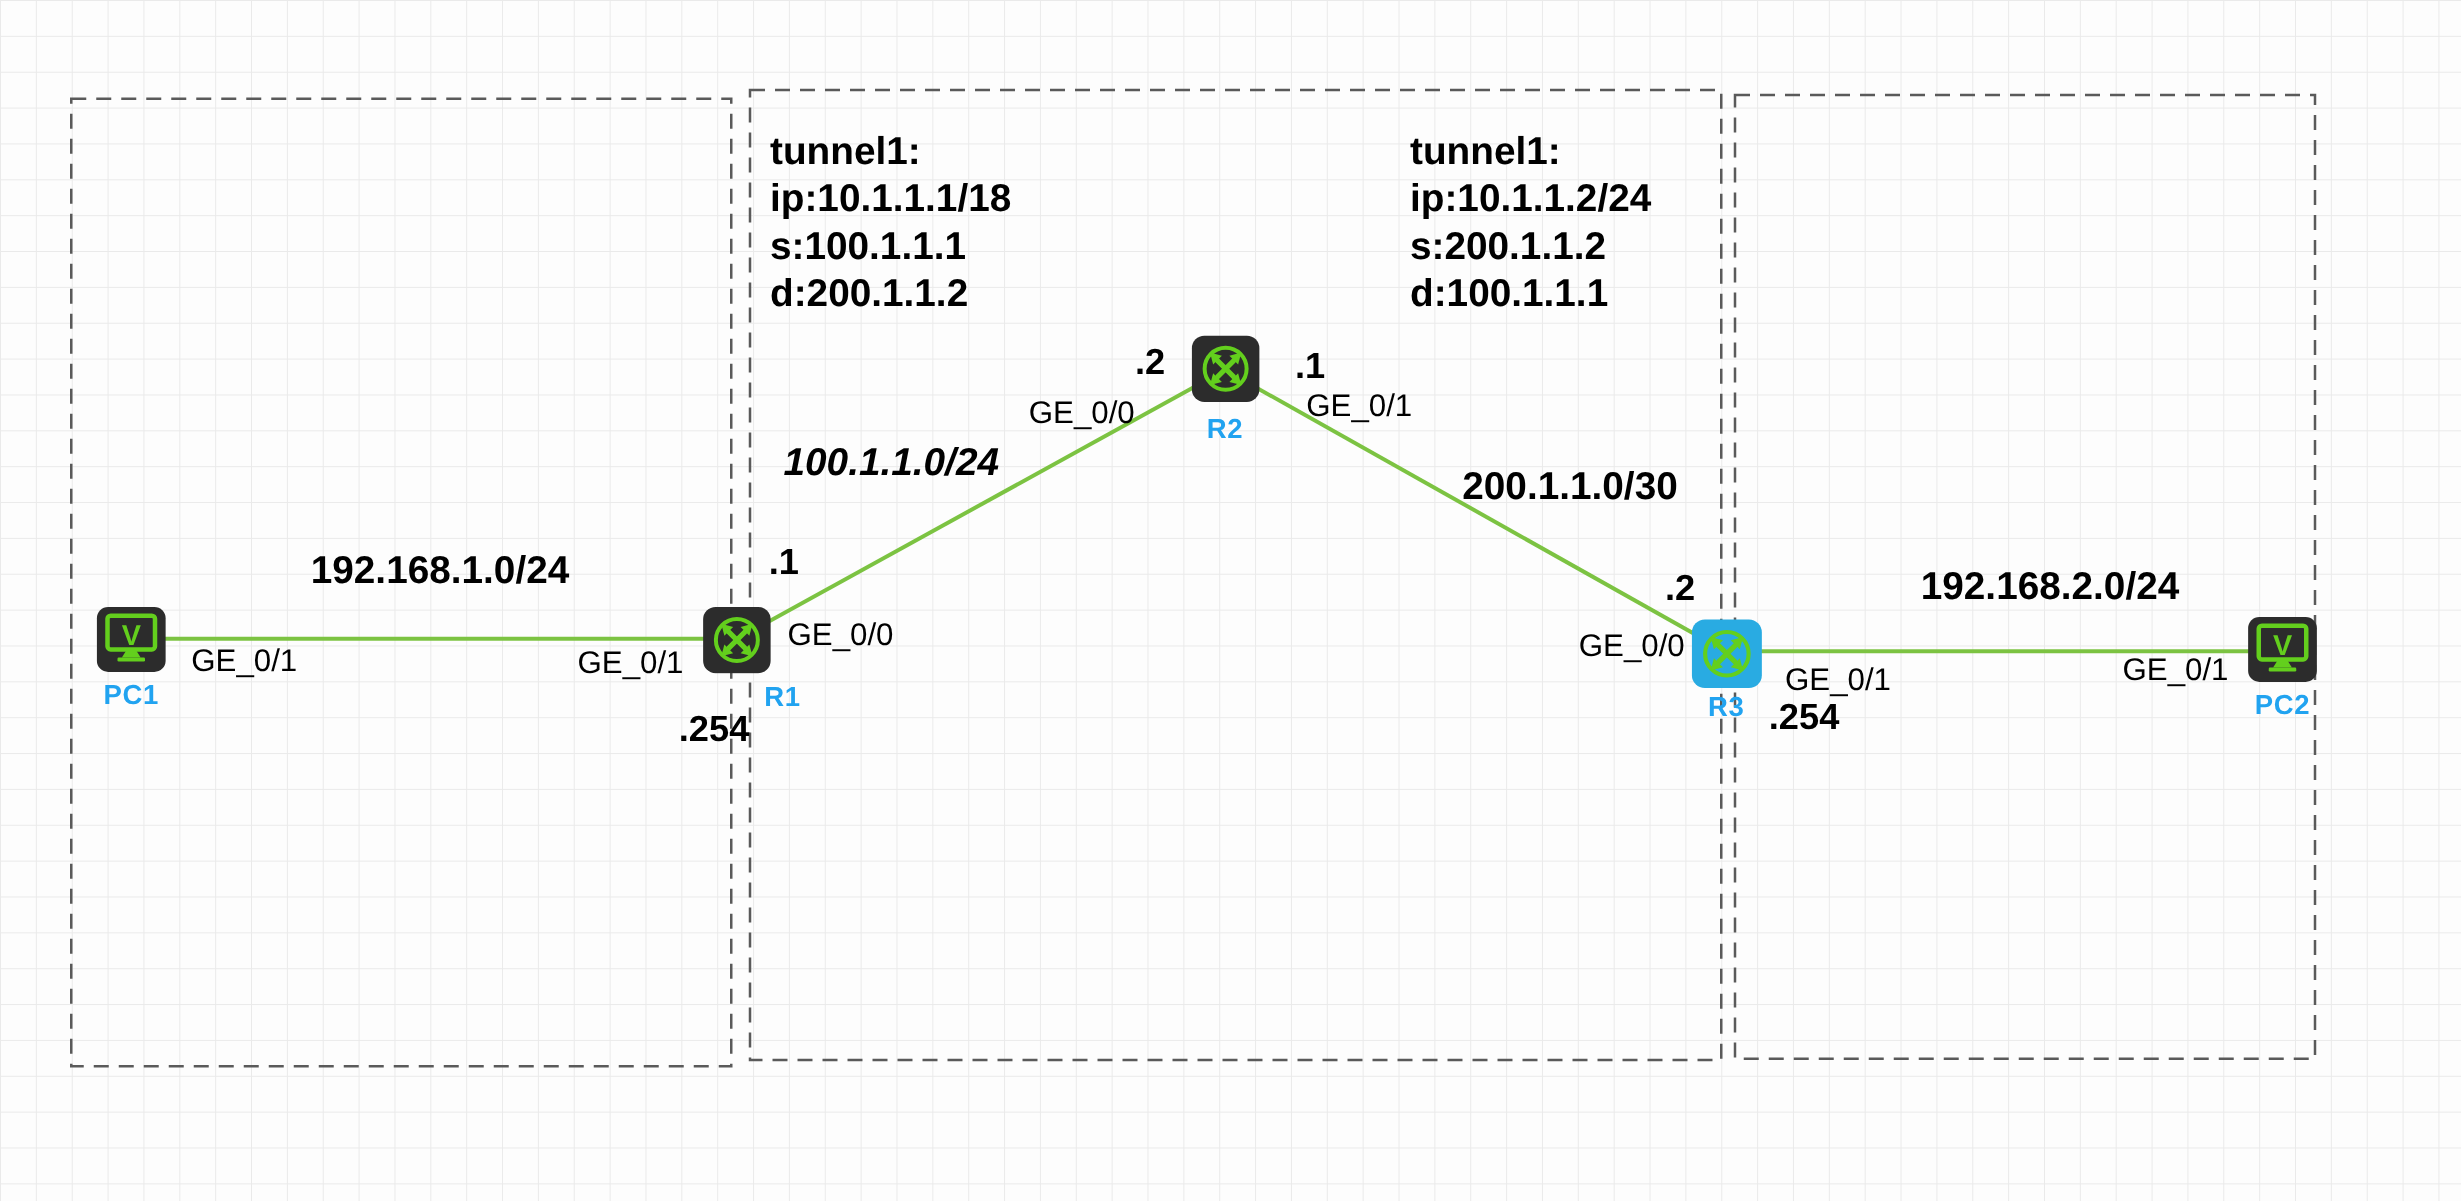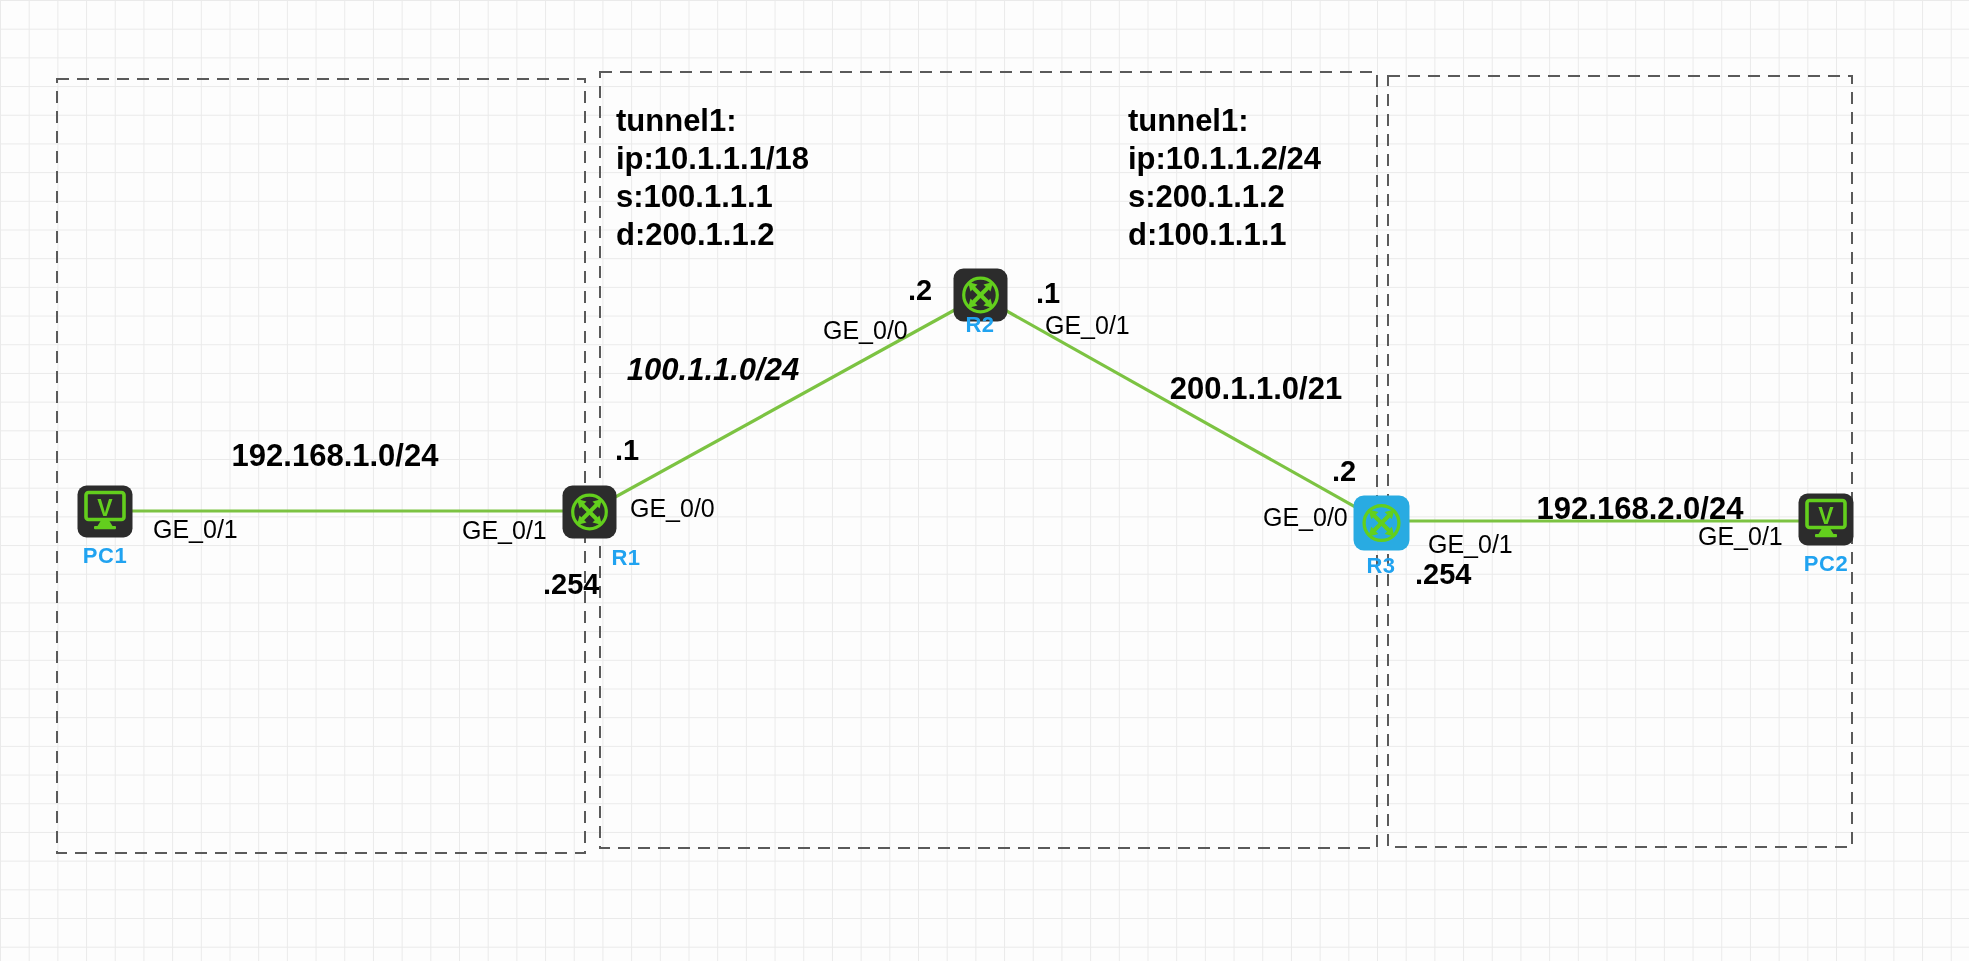--- a/index.html
+++ b/index.html
@@ -97,21 +97,21 @@
           <path d="M34 20.5 L21 33.5"></path>
       </g>
       <g class="grn-fill">
         <polygon points="15,14 24.5,16.5 17.5,23.5"></polygon>
         <polygon points="40,14 30.5,16.5 37.5,23.5"></polygon>
         <polygon points="15,40 17.5,30.5 24.5,37.5"></polygon>
         <polygon points="40,40 37.5,30.5 30.5,37.5"></polygon>
       </g>
     </svg>
   </div>
-  <div class="devlabel" style="left:980px; top:312px;">R2</div>
+  <div class="devlabel" style="left:980px; top:330px;">R2</div>
 
   <div class="device" style="left:1353px; top:495px;">
     <svg width="57" height="56" viewBox="0 0 55 54">
       <rect class="dev-bg selected" x="0.5" y="0.5" width="54" height="53" rx="10"></rect>
       <circle class="grn-stroke" cx="27.5" cy="27" r="16.8" stroke-width="3.2"></circle>
       <g class="grn-stroke" stroke-width="4" stroke-linecap="round">
         <path d="M21 20.5 L34 33.5"></path>
           <path d="M34 20.5 L21 33.5"></path>
       </g>
       <g class="grn-fill">
@@ -138,24 +138,24 @@
 
   <div class="iface" style="left:153px;  top:515px;">GE_0/1</div>
   <div class="iface" style="left:462px;  top:516px;">GE_0/1</div>
   <div class="iface" style="left:630px;  top:494px;">GE_0/0</div>
   <div class="iface" style="left:823px;  top:316px;">GE_0/0</div>
   <div class="iface" style="left:1045px; top:311px;">GE_0/1</div>
   <div class="iface" style="left:1263px; top:503px;">GE_0/0</div>
   <div class="iface" style="left:1428px; top:530px;">GE_0/1</div>
   <div class="iface" style="left:1698px; top:522px;">GE_0/1</div>
 
-  <div class="net" style="left:335px;  top:438px;text-align:center;">192.168.1.0/24</div>
+  <div class="net" style="left:352px;  top:438px;text-align:center;">192.168.1.0/24</div>
   <div class="net" style="left:713px;  top:352px;font-style:italic;">100.1.1.0/24</div>
-  <div class="net" style="left:1256px; top:371px;">200.1.1.0/21</div>
-  <div class="net" style="left:1640px; top:451px;margin-top:40px;">192.168.2.0/24</div>
+  <div class="net" style="left:1256px; top:371px;">200.1.1.0/30</div>
+  <div class="net" style="left:1640px; top:451px;">192.168.2.0/24</div>
 
   <div class="sfx" style="left:615px;  top:434px;">.1</div>
   <div class="sfx" style="left:908px;  top:274px;">.2</div>
   <div class="sfx" style="left:1036px; top:277px;">.1</div>
   <div class="sfx" style="left:1332px; top:455px;">.2</div>
 
   <div class="tunnel" style="left:616px; top:102px;">
     <div>tunnel1:</div>
     <div>ip:10.1.1.1/18</div>
     <div>s:100.1.1.1</div>

